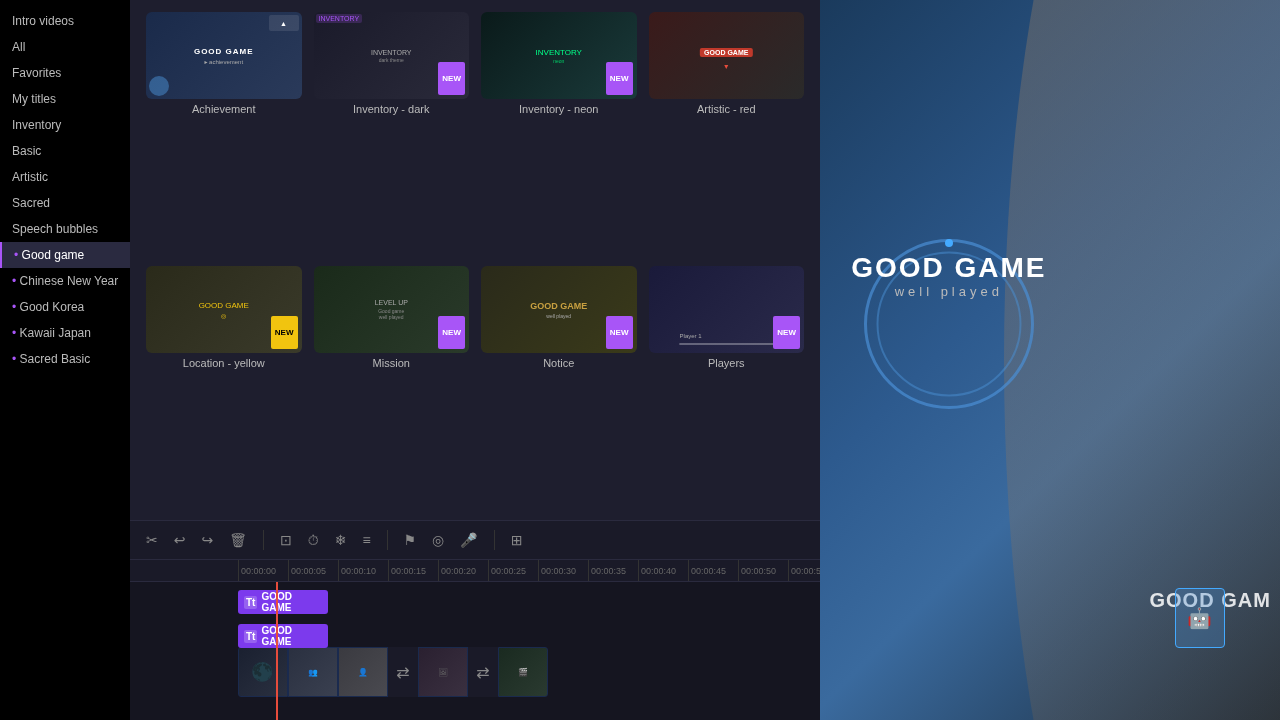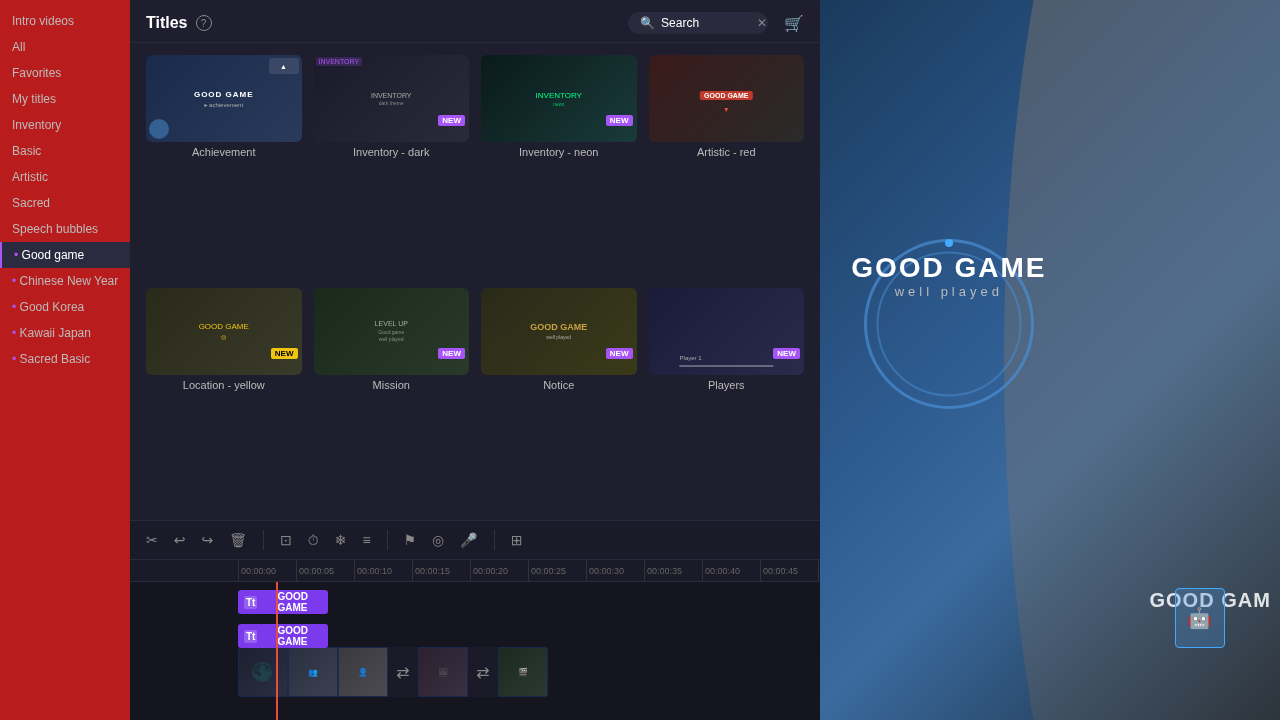--- a/index.html
+++ b/index.html
@@ -2,21 +2,21 @@
 <html><head>
   <meta charset="utf-8">
   <style>
     * { margin: 0; padding: 0; box-sizing: border-box; }
     body { width: 1280px; height: 720px; background: #1a1a2e; color: #fff; font-family: 'Segoe UI', Arial, sans-serif; overflow: hidden; display: flex; flex-direction: column; }
 
     
     .app-body { display: flex; flex: 1; overflow: hidden; }
 
     
-    .sidebar { width: 130px; background: #b91c1c; display: flex; flex-direction: column; padding: 8px 0; overflow-y: auto; flex-shrink: 0; }
+    .sidebar { width: 130px; background: #000000; display: flex; flex-direction: column; padding: 8px 0; overflow-y: auto; flex-shrink: 0; }
     .sidebar-item { padding: 6px 12px; font-size: 12px; color: #bbb; cursor: pointer; white-space: nowrap; }
     .sidebar-item.active { color: #fff; background: #2a2a40; border-left: 2px solid #a855f7; }
     .sidebar-item.dot::before { content: '• '; color: #a855f7; }
 
     
     .main-panel { flex: 1; display: flex; flex-direction: column; background: #1e1e2e; overflow: hidden; }
 
     
     .titles-header { display: flex; align-items: center; padding: 12px 16px 8px; gap: 8px; border-bottom: 1px solid #2a2a3e; }
     .titles-header h2 { font-size: 16px; font-weight: 600; color: #fff; }
@@ -24,21 +24,21 @@
     .search-bar { margin-left: auto; display: flex; align-items: center; background: #2a2a3e; border-radius: 20px; padding: 4px 12px; gap: 6px; width: 140px; }
     .search-bar input { background: none; border: none; outline: none; color: #fff; font-size: 12px; width: 90px; }
     .search-icon { color: #888; font-size: 12px; }
     .cart-icon { color: #bbb; cursor: pointer; font-size: 16px; margin-left: 8px; }
     .clear-icon { color: #888; cursor: pointer; font-size: 12px; }
 
     
     .titles-grid { padding: 12px 16px; display: grid; grid-template-columns: repeat(4, 1fr); gap: 12px; overflow-y: auto; flex: 1; }
     .title-card { display: flex; flex-direction: column; cursor: pointer; }
     .title-thumb { width: 100%; aspect-ratio: 16/9; border-radius: 6px; overflow: hidden; position: relative; background: #2a2a3e; }
-    .new-badge { position: absolute; bottom: 16px; right: 4px; background: #a855f7; color: #fff; font-size: 8px; padding: 1px 4px; border-radius: 2px; font-weight: bold; }
+    .new-badge { position: absolute; bottom: 4px; right: 4px; background: #a855f7; color: #fff; font-size: 8px; padding: 12px 4px; border-radius: 2px; font-weight: bold; }
     .title-label { font-size: 11px; color: #bbb; text-align: center; margin-top: 4px; }
 
     
     .preview-panel { width: 460px; background: #111; display: flex; flex-direction: column; flex-shrink: 0; }
     .preview-video { flex: 1; background: #000; position: relative; overflow: hidden; }
     .preview-video .video-bg { width: 100%; height: 100%; background: linear-gradient(135deg, #1a3a5c 0%, #2d5a8e 50%, #1a2a4a 100%); display: flex; align-items: center; justify-content: center; position: relative; }
     .preview-overlay-text { position: absolute; top: 30%; left: 50%; transform: translateX(-50%); text-align: center; }
     .preview-overlay-text .good-game { font-size: 28px; font-weight: 900; color: #fff; letter-spacing: 2px; }
     .preview-overlay-text .well-played { font-size: 13px; color: #bbb; letter-spacing: 4px; }
     .preview-corner-text { position: absolute; bottom: 15%; right: 5%; font-size: 22px; font-weight: 900; color: #fff; letter-spacing: 1px; opacity: 0.9; }
@@ -53,24 +53,24 @@
     .frame-display { font-size: 11px; color: #888; }
 
     
     .timeline-toolbar { height: 40px; background: #1a1a28; display: flex; align-items: center; padding: 0 12px; gap: 8px; border-top: 1px solid #2a2a3e; border-bottom: 1px solid #2a2a3e; }
     .tool-btn { background: none; border: none; color: #888; cursor: pointer; font-size: 14px; padding: 4px; display: flex; align-items: center; justify-content: center; }
     .tool-sep { width: 1px; height: 20px; background: #333; margin: 0 4px; }
 
     
     .timeline { flex: 0 0 160px; background: #151520; overflow: hidden; position: relative; }
     .timeline-ruler { height: 22px; background: #1a1a28; display: flex; align-items: center; padding: 0 0 0 108px; overflow: hidden; border-bottom: 1px solid #2a2a3e; }
-    .ruler-marks { display: flex; gap: 8px; font-size: 9px; color: #666; }
+    .ruler-marks { display: flex; gap: 0; font-size: 9px; color: #666; }
     .ruler-mark { width: 50px; text-align: left; padding-left: 2px; border-left: 1px solid #333; height: 22px; display: flex; align-items: center; }
     .timeline-content { position: relative; height: 138px; padding-left: 108px; }
-    .title-clip { position: absolute; height: 24px; border-radius: 3px; display: flex; align-items: center; padding: 0 6px; font-size: 10px; font-weight: 600; color: #fff; gap: 20px; overflow: hidden; }
+    .title-clip { position: absolute; height: 24px; border-radius: 3px; display: flex; align-items: center; padding: 0 6px; font-size: 10px; font-weight: 600; color: #fff; gap: 4px; overflow: hidden; }
     .clip-1 { background: #7c3aed; left: 0; width: 90px; }
     .clip-2 { background: #7c3aed; left: 0; top: 30px; width: 90px; }
     .video-track { position: absolute; top: 65px; left: 108px; height: 50px; display: flex; gap: 0; }
     .thumb-seg { width: 50px; height: 50px; background: #2a3a5e; border: 1px solid #1a2a4e; flex-shrink: 0; display: flex; align-items: center; justify-content: center; overflow: hidden; }
     .transition-icon { width: 30px; height: 50px; background: #1a1a28; display: flex; align-items: center; justify-content: center; font-size: 16px; color: #888; }
     .timeline-playhead-line { position: absolute; top: 0; width: 2px; background: #e74c3c; z-index: 10; }
 
     .thumb-achievement { background: linear-gradient(135deg, #1a2a4a, #2a3a5a); }
     .thumb-inv-dark { background: linear-gradient(135deg, #1a1a2a, #2a2a3a); }
     .thumb-inv-neon { background: linear-gradient(135deg, #0a1a1a, #1a3a3a); }
@@ -109,30 +109,20 @@
     <div class="sidebar-item">Speech bubbles</div>
     <div class="sidebar-item active dot">Good game</div>
     <div class="sidebar-item dot">Chinese New Year</div>
     <div class="sidebar-item dot">Good Korea</div>
     <div class="sidebar-item dot">Kawaii Japan</div>
     <div class="sidebar-item dot">Sacred Basic</div>
   </div>
 
   <div class="main-panel">
 
-    <div class="titles-header">
-      <h2>Titles</h2>
-      <div class="info-icon">?</div>
-      <div class="search-bar">
-        <span class="search-icon">🔍</span>
-        <input type="text" value="Search" placeholder="Search" style="">
-        <span class="clear-icon">✕</span>
-      </div>
-      <span class="cart-icon">🛒</span>
-    </div>
 
     <div class="titles-grid">
 
       <div class="title-card">
         <div class="title-thumb thumb-achievement">
           <div class="thumb-text">
             <div style="font-size:8px;color:#fff;font-weight:900;letter-spacing:1px;">GOOD GAME</div>
             <div style="font-size:6px;color:#aaa;margin-top:2px;">▸ achievement</div>
           </div>
           <div style="position:absolute;bottom:3px;left:3px;width:20px;height:20px;border-radius:50%;background:#4a8fd4;opacity:0.5;"></div>

